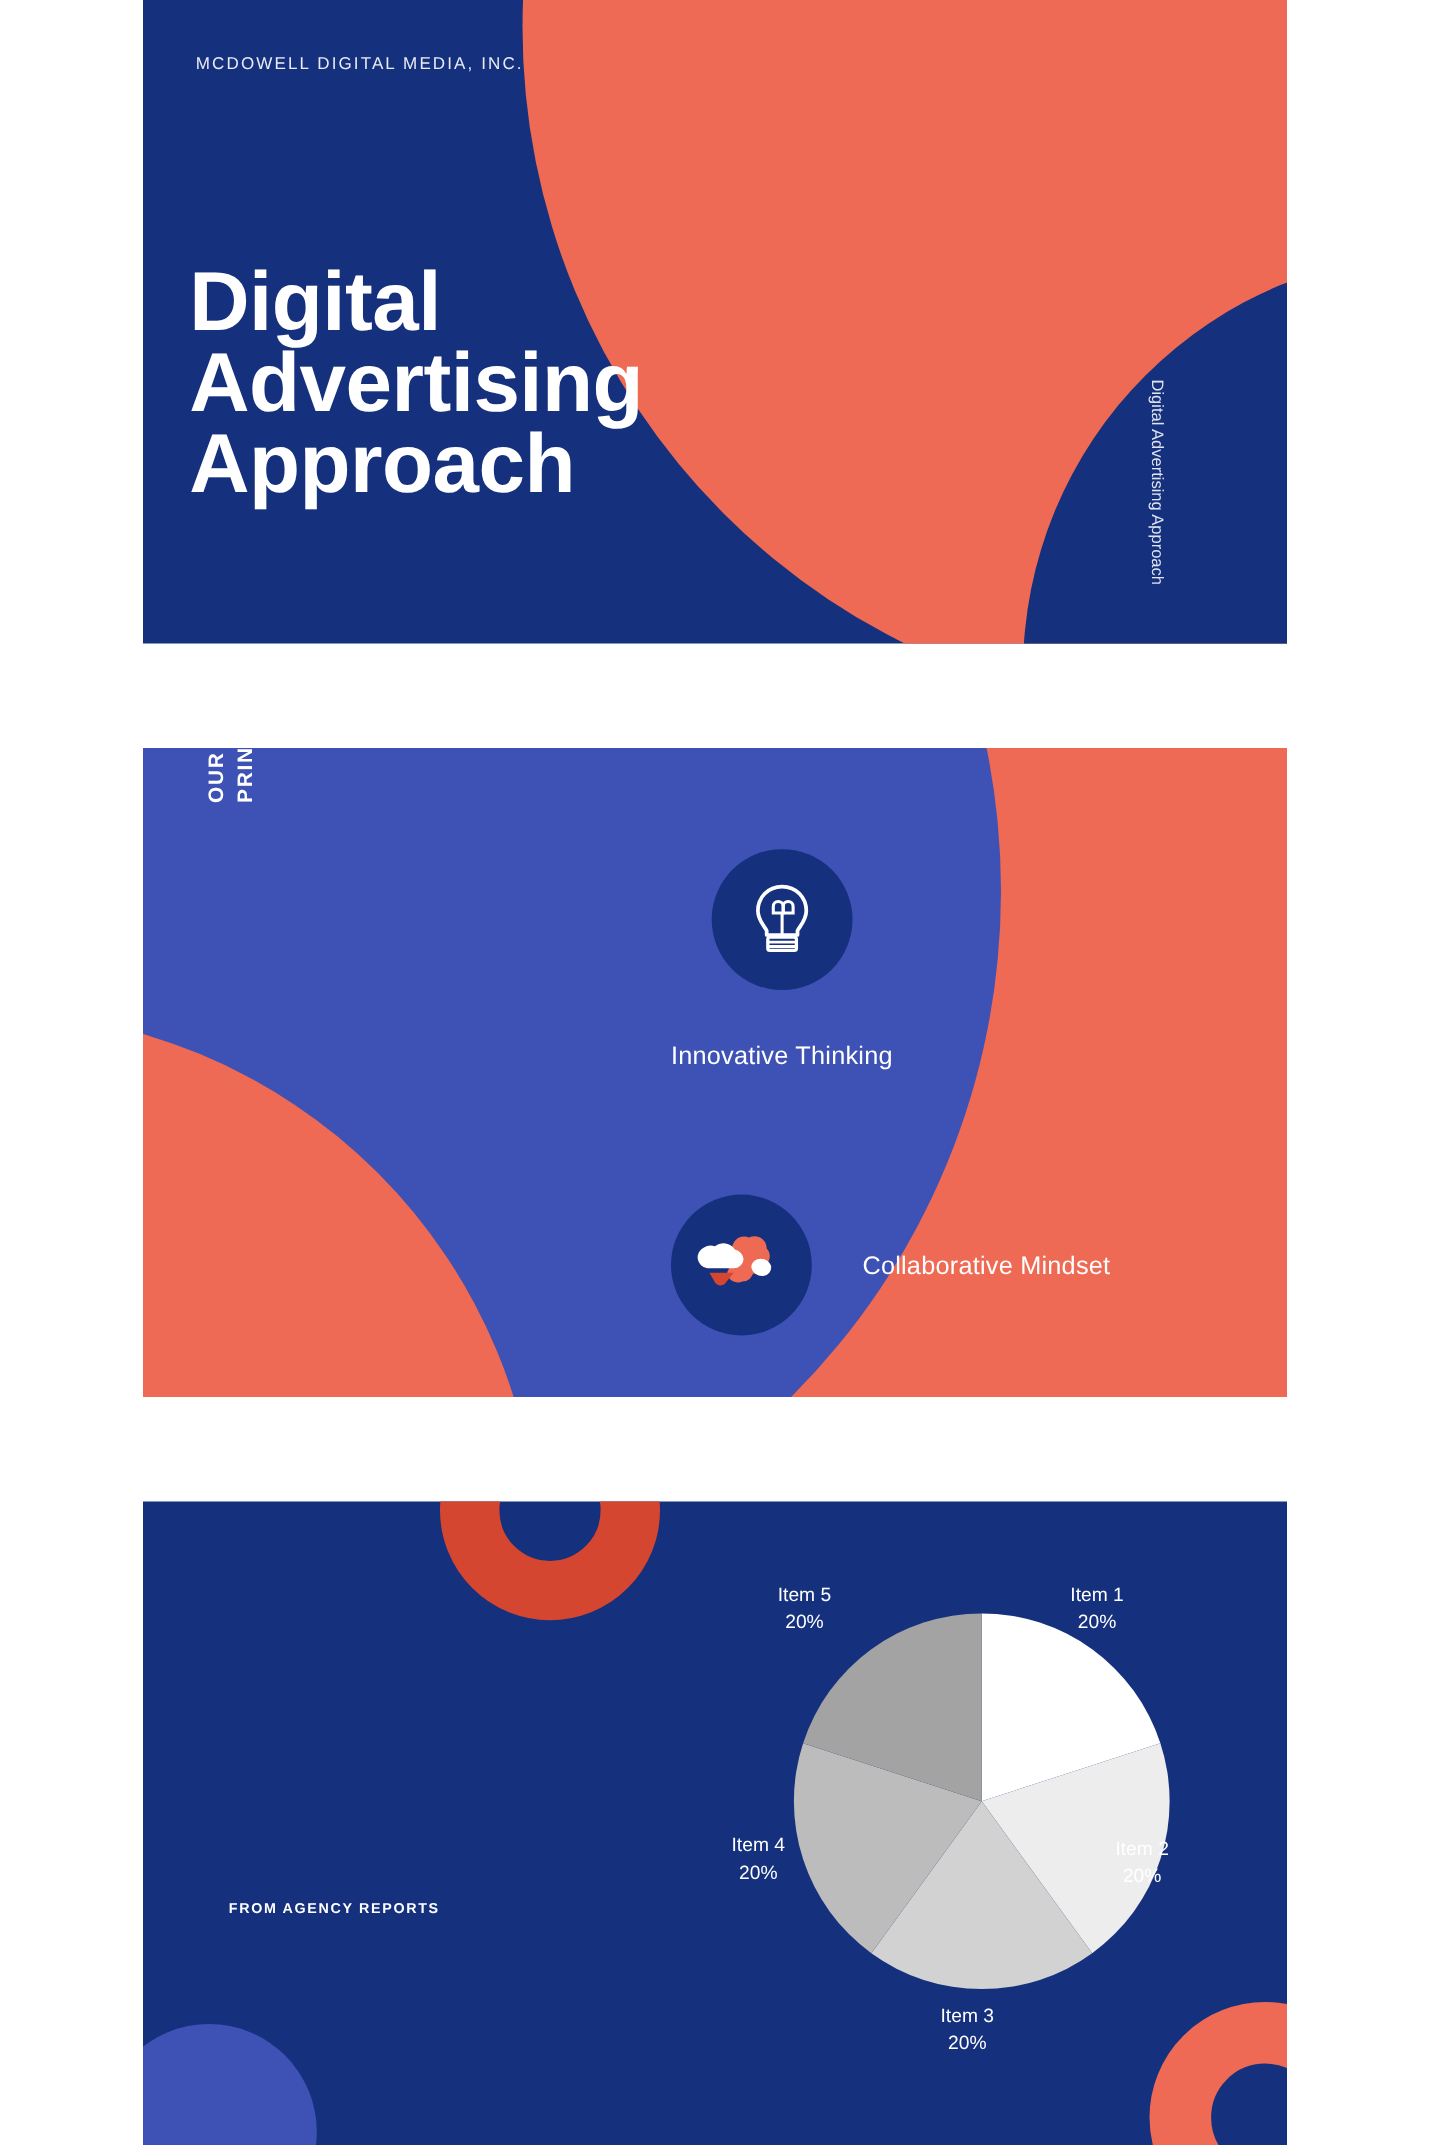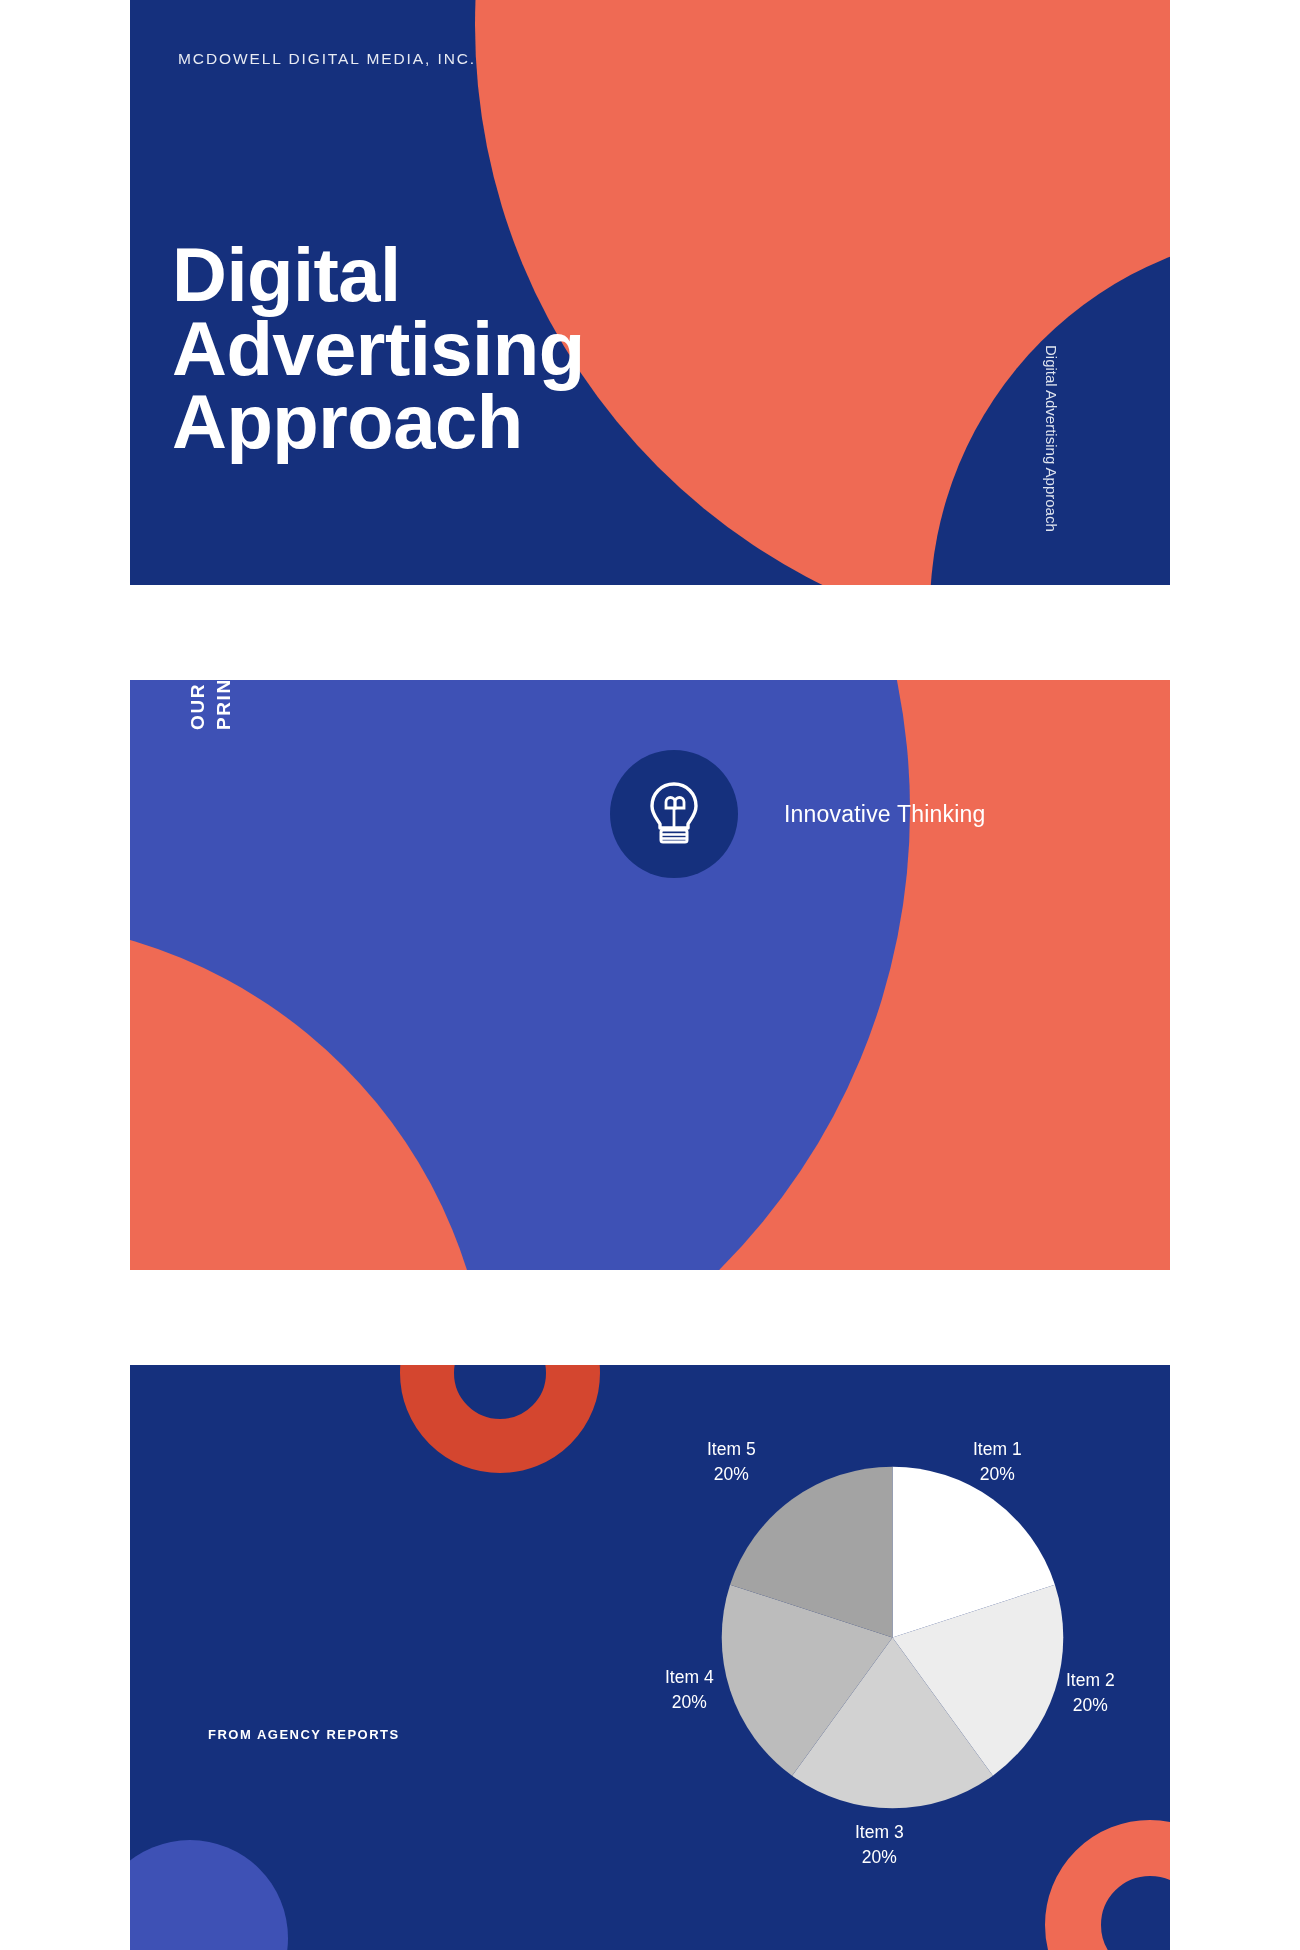--- a/index.html
+++ b/index.html
@@ -126,21 +126,21 @@
     z-index:6;
   }
   .principle {
     position:absolute;
     left:610px;
     display:flex;
     align-items:center;
     gap:46px;
     z-index:7;
   }
-  #principle-0 { top:750px; }
+  #principle-0 { top:772px;flex-direction:column; }
   #principle-1 { top:920px; }
   #principle-2 { top:1086px; }
   .principle-badge {
     width:128px; height:128px;
     border-radius:50%;
     background:#15307d;
     display:flex;
     align-items:center;
     justify-content:center;
     flex:0 0 auto;
@@ -212,21 +212,21 @@
   .pie-label {
     position:absolute;
     color:#ffffff;
     font-size:17.5px;
     line-height:1.45;
     text-align:center;
     white-space:nowrap;
     z-index:7;
   }
   #pie-label-0 { left:973px; top:1437px; }
-  #pie-label-1 { left:1066px; top:1668px;text-align:center; }
+  #pie-label-1 { left:1014px; top:1668px;text-align:center; }
   #pie-label-2 { left:855px; top:1820px; }
   #pie-label-3 { left:665px; top:1665px; }
   #pie-label-4 { left:707px; top:1437px; }
 </style>
 </head>
 <body>
 
 <div class="deck">
 
   <section class="slide" id="slide-title">
@@ -258,20 +258,34 @@
           <rect x="17" y="52" width="26" height="12" rx="2" fill="none" stroke="#ffffff" stroke-width="3"></rect>
           <line x1="17" y1="56.5" x2="43" y2="56.5" stroke="#ffffff" stroke-width="2.6"></line>
           <line x1="17" y1="60.5" x2="43" y2="60.5" stroke="#ffffff" stroke-width="2.6"></line>
         </svg>
       </span>
     </div>
     <div class="principle-label">Innovative Thinking</div>
   </div>
 
 
+  <div class="principle" id="principle-2">
+    <div class="principle-badge">
+      <span>
+        <svg width="82" height="62" viewBox="0 0 82 62">
+          <path d="M48 8 a11 11 0 0 1 16 10 a10 10 0 0 1 -3 16 a11 11 0 0 1 -17 5 a12 12 0 0 1 -9 -14 a11 11 0 0 1 13 -17 z" fill="#ef6a54"></path>
+          <path d="M28 41 a10 10 0 0 0 14 7 a10 10 0 0 0 10 -9 a9 9 0 0 0 -12 -8 a11 11 0 0 0 -12 10 z" fill="#ef6a54"></path>
+          <path d="M17 16 a12 12 0 0 1 18 3 a10 10 0 0 1 8 9 a9 9 0 0 1 -9 8 h-24 a10 10 0 0 1 -3 -19 a11 11 0 0 1 10 -1 z" fill="#ffffff"></path>
+          <path d="M55 28 a10 10 0 0 1 13 6 a8 8 0 0 1 -7 9 a10 10 0 0 1 -11 -8 a8 8 0 0 1 5 -7 z" fill="#ffffff"></path>
+          <path d="M12 40 h22 l-8 10 a6 6 0 0 1 -9 -1 z" fill="#d4462f"></path>
+        </svg>
+      </span>
+    </div>
+    <div class="principle-label">Collaborative Mindset</div>
+  </div>
 
   <section class="slide" id="slide-chart">
     <div id="s3-ring-top"></div>
     <div id="s3-ring-bottom"></div>
     <div id="s3-disc-left"></div>
   </section>
 
   <div id="s3-subheading">FROM AGENCY REPORTS</div>
 
   <div id="pie-wrap">

